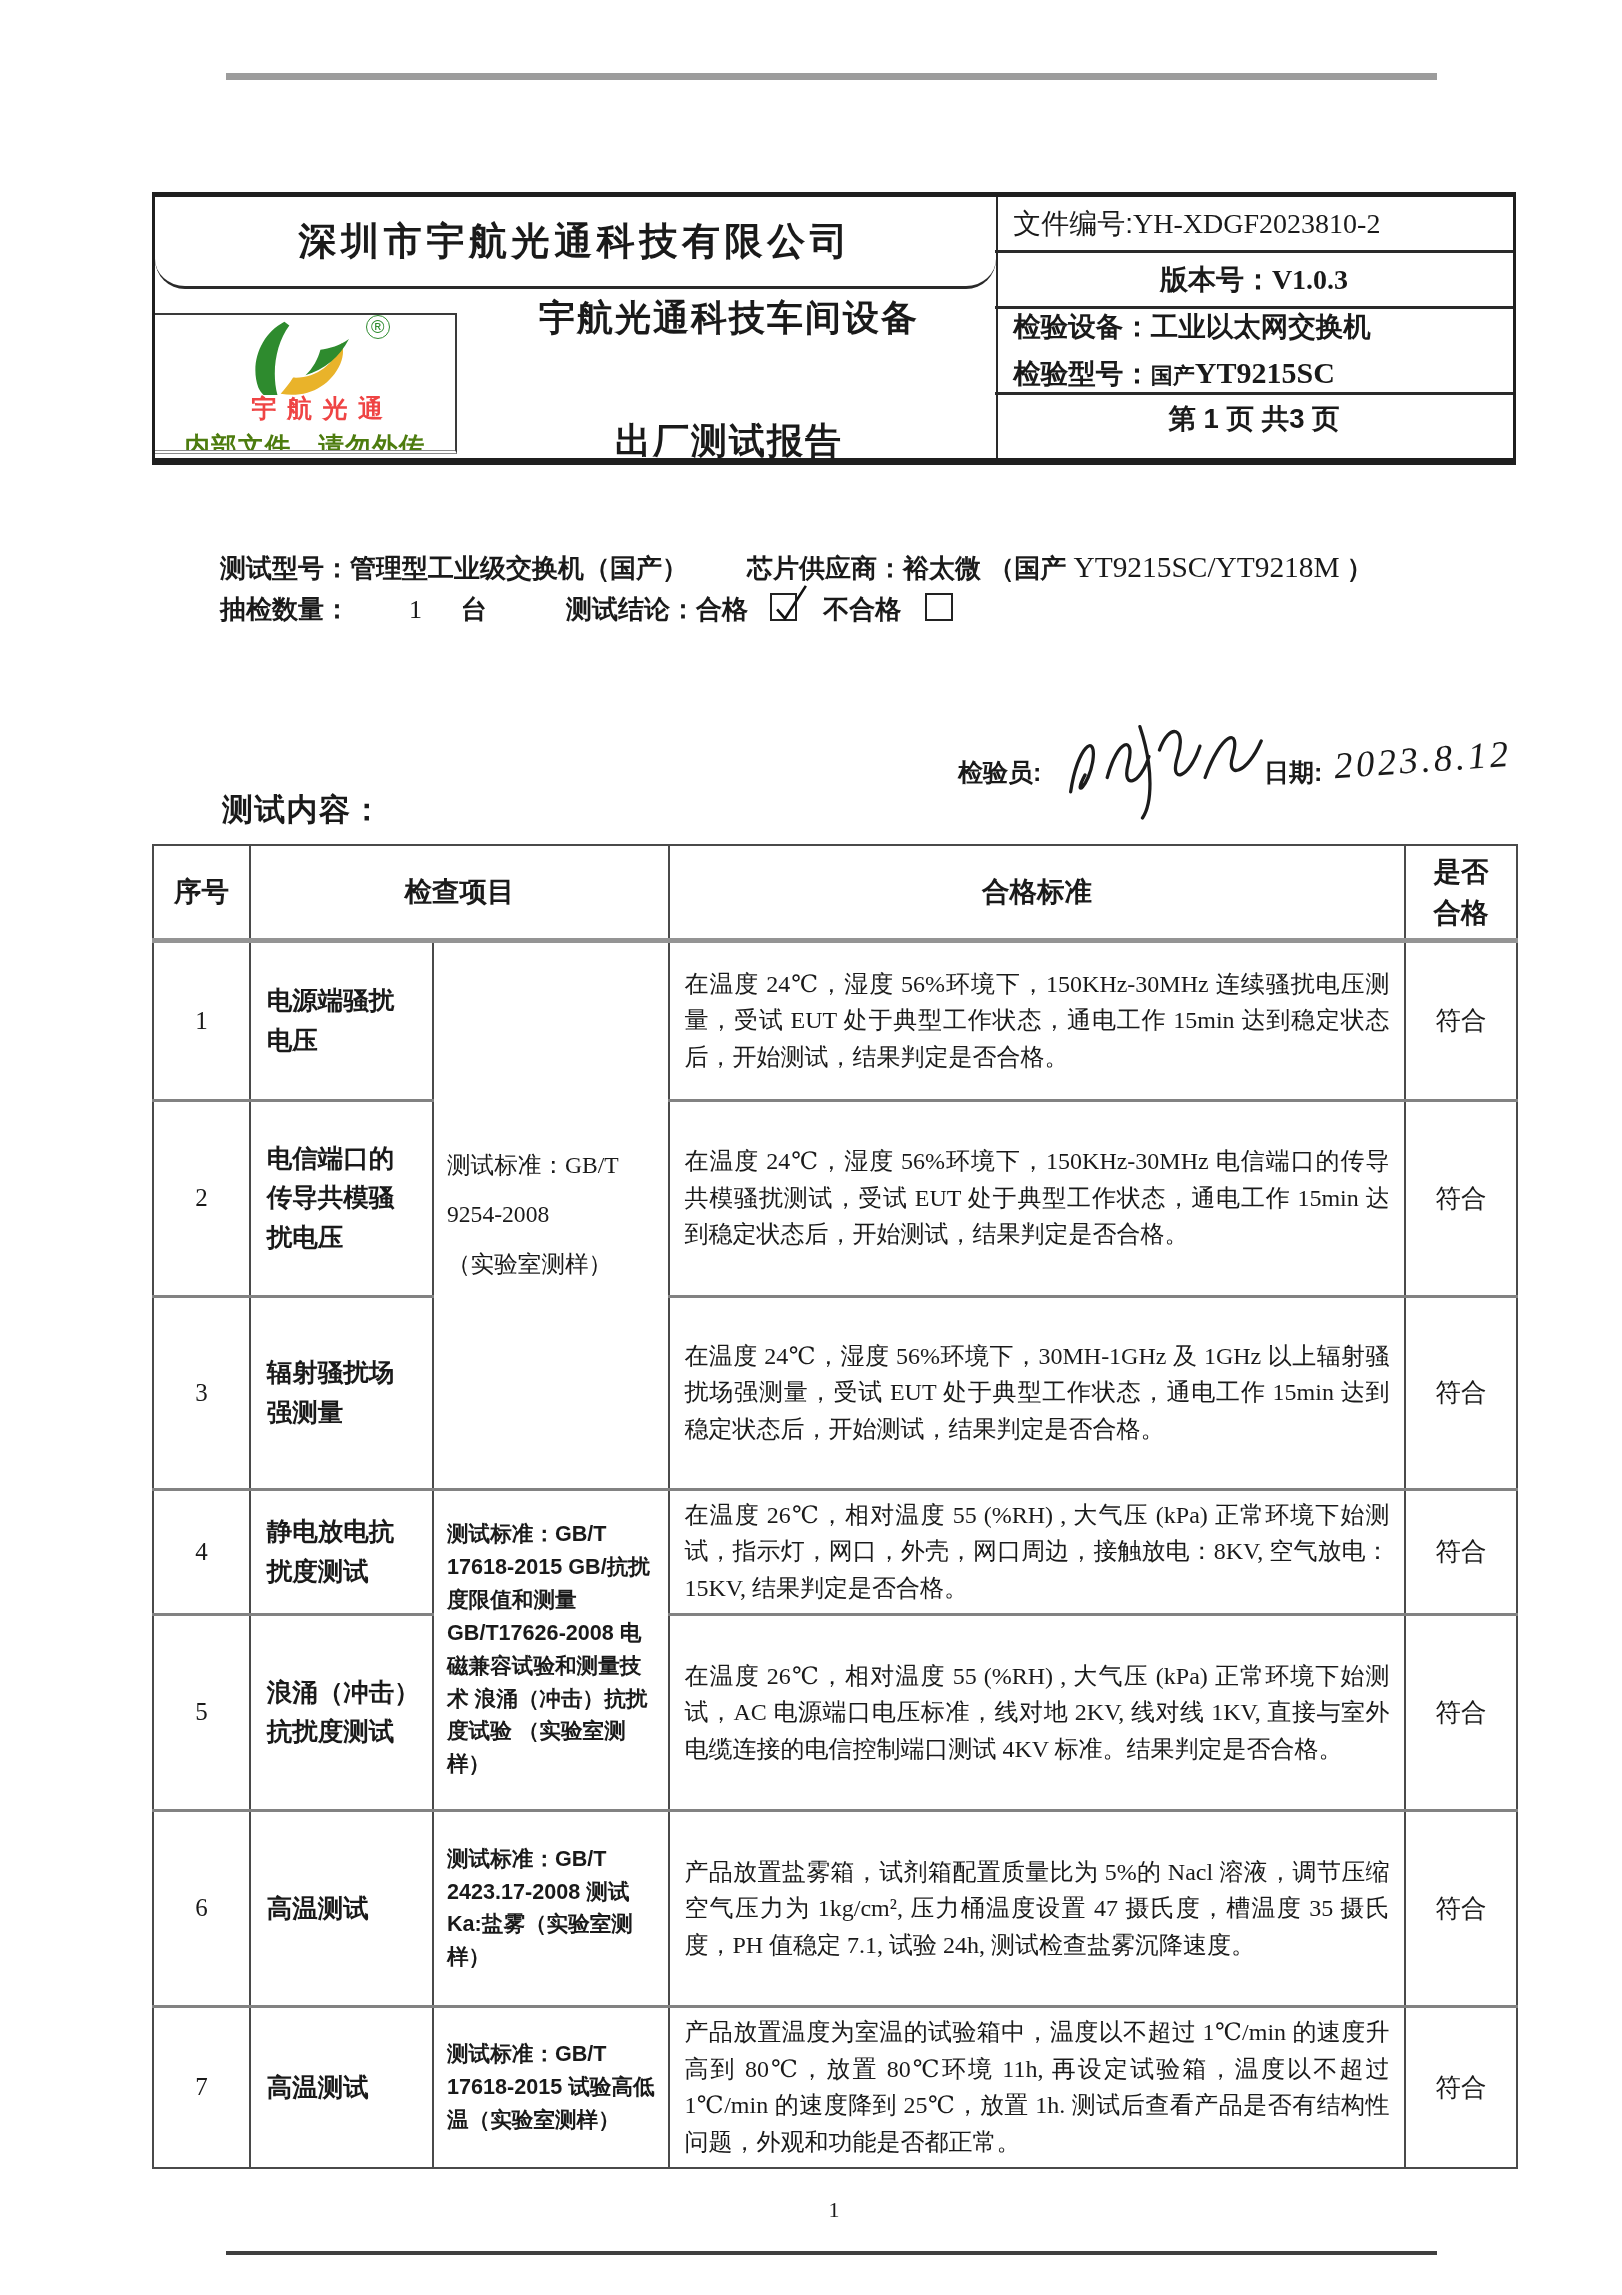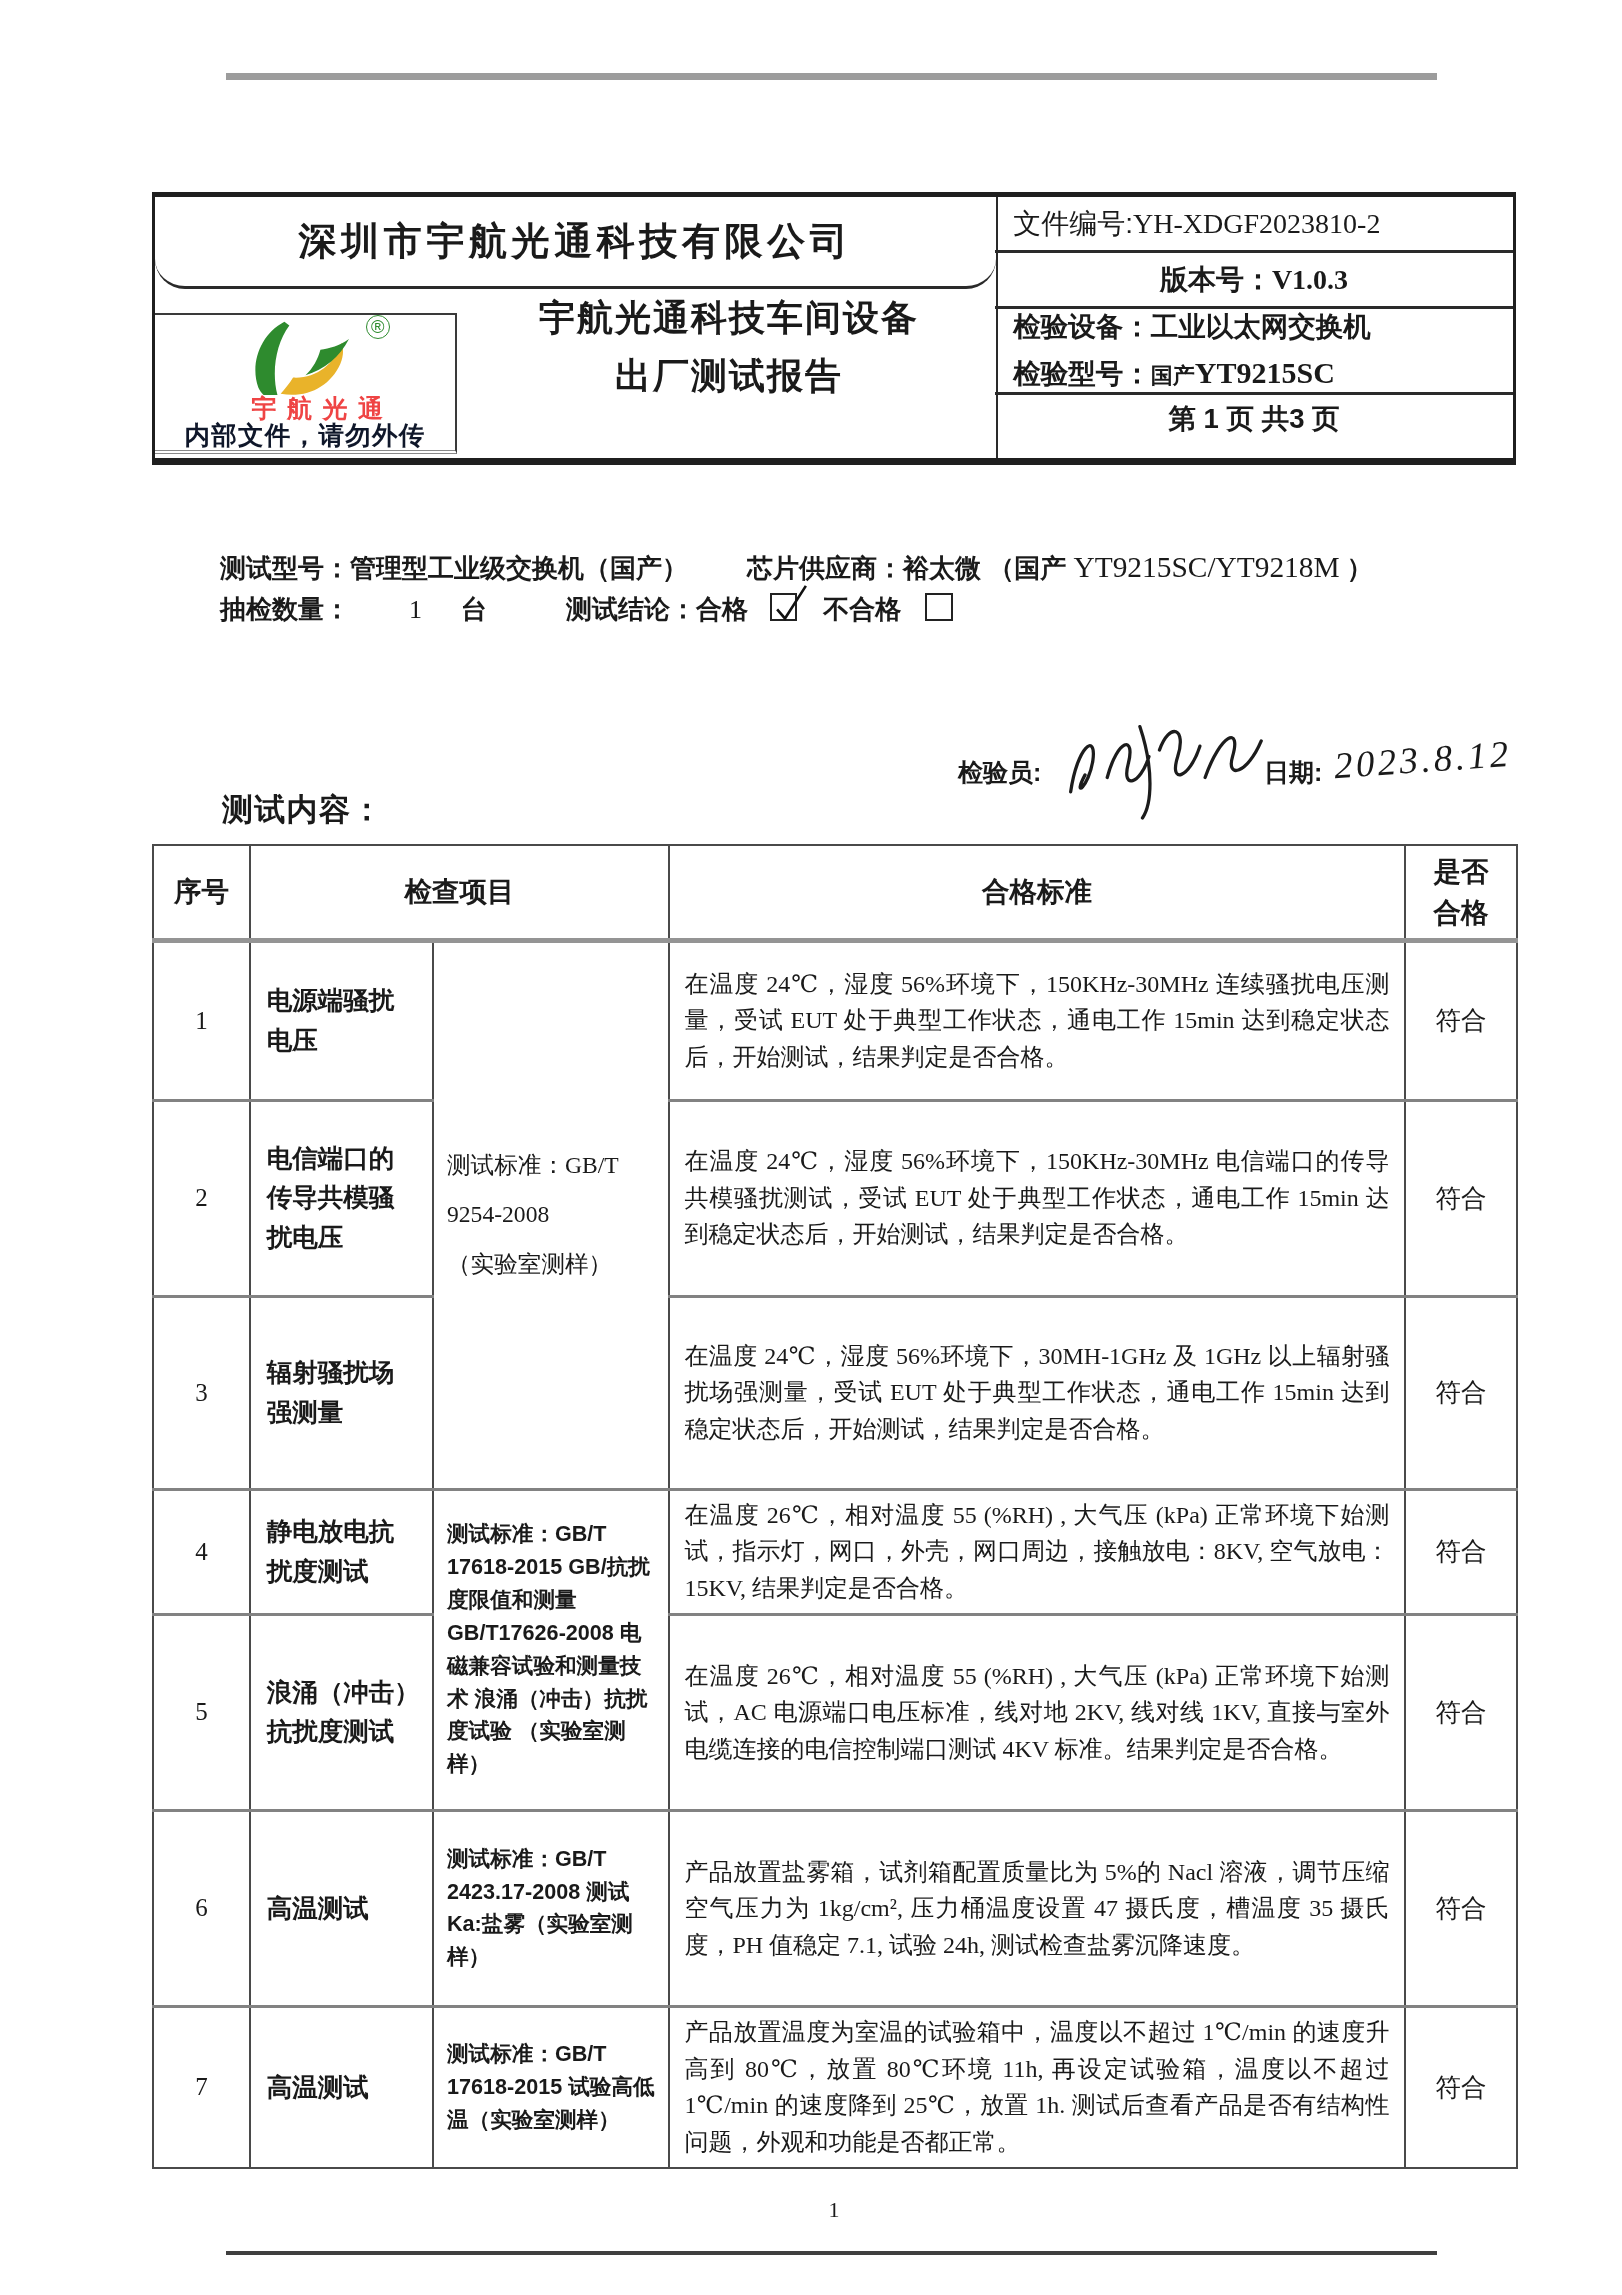--- a/index.html
+++ b/index.html
@@ -22,23 +22,23 @@
        border:3.3px solid #1f1f1f;border-top-width:5.9px;border-bottom-width:7.2px;box-sizing:border-box;}
   .hdr-left{position:absolute;left:0;top:0;width:843px;height:100%;border-right:2.6px solid #2a2a2a;box-sizing:border-box;}
   .hdr-company{position:absolute;left:0;top:0;width:100%;height:92px;border-bottom:3.3px solid #2a2a2a;
        box-sizing:border-box;display:flex;align-items:center;justify-content:center;
        font:bold 38px var(--sans);letter-spacing:4.6px;border-radius:30px;}
   .logo-box{position:absolute;left:0;top:116px;width:302px;height:141px;
        border-top:2.6px solid #3a3a3a;border-right:2.6px solid #3a3a3a;border-bottom:4.6px double #8a8a8a;
        box-sizing:border-box;text-align:center;overflow:hidden;}
   .logo-art{position:relative;display:block;margin:2.6px auto 0 auto;width:151px;height:77px;}
   .logo-brand{font:bold 25px var(--sans);color:#ef4444;letter-spacing:10.5px;line-height:1.05;margin-left:35px;}
-  .logo-secret{font:bold 25.5px var(--sans);color:#0f172a;letter-spacing:1.3px;line-height:1.15;}
+  .logo-secret{font:bold 25.5px var(--sans);color:#4d7c0f;letter-spacing:1.3px;line-height:1.15;margin-top:11px;}
   .hdr-title{position:absolute;left:305px;top:92px;width:538px;height:181px;
-       display:flex;flex-direction:column;align-items:center;justify-content:flex-start;
+       display:flex;flex-direction:column;align-items:center;justify-content:space-between;
        font:bold 36px var(--sans);letter-spacing:2px;line-height:1.6;}
   .hdr-right{position:absolute;right:0;top:0;width:518px;height:100%;font-family:var(--sans);}
   .hdr-cell{box-sizing:border-box;display:flex;align-items:center;}
   .hr1{height:56px;border-bottom:3.9px solid #2a2a2a;padding-left:18.3px;font-weight:normal;font-size:28px;}
   .hr2{height:56px;border-bottom:3.9px solid #2a2a2a;justify-content:center;font-weight:bold;font-size:28px;}
   .hr3{height:86px;border-bottom:3.9px solid #2a2a2a;padding-left:18.3px;flex-direction:column;
        align-items:flex-start;justify-content:center;font-weight:bold;font-size:27.5px;line-height:1.6;}
   .hr4{height:47px;justify-content:center;font-weight:bold;font-size:27.5px;}
   .latin{font-family:var(--serif);}
   .small-cn{font-size:22px;}

